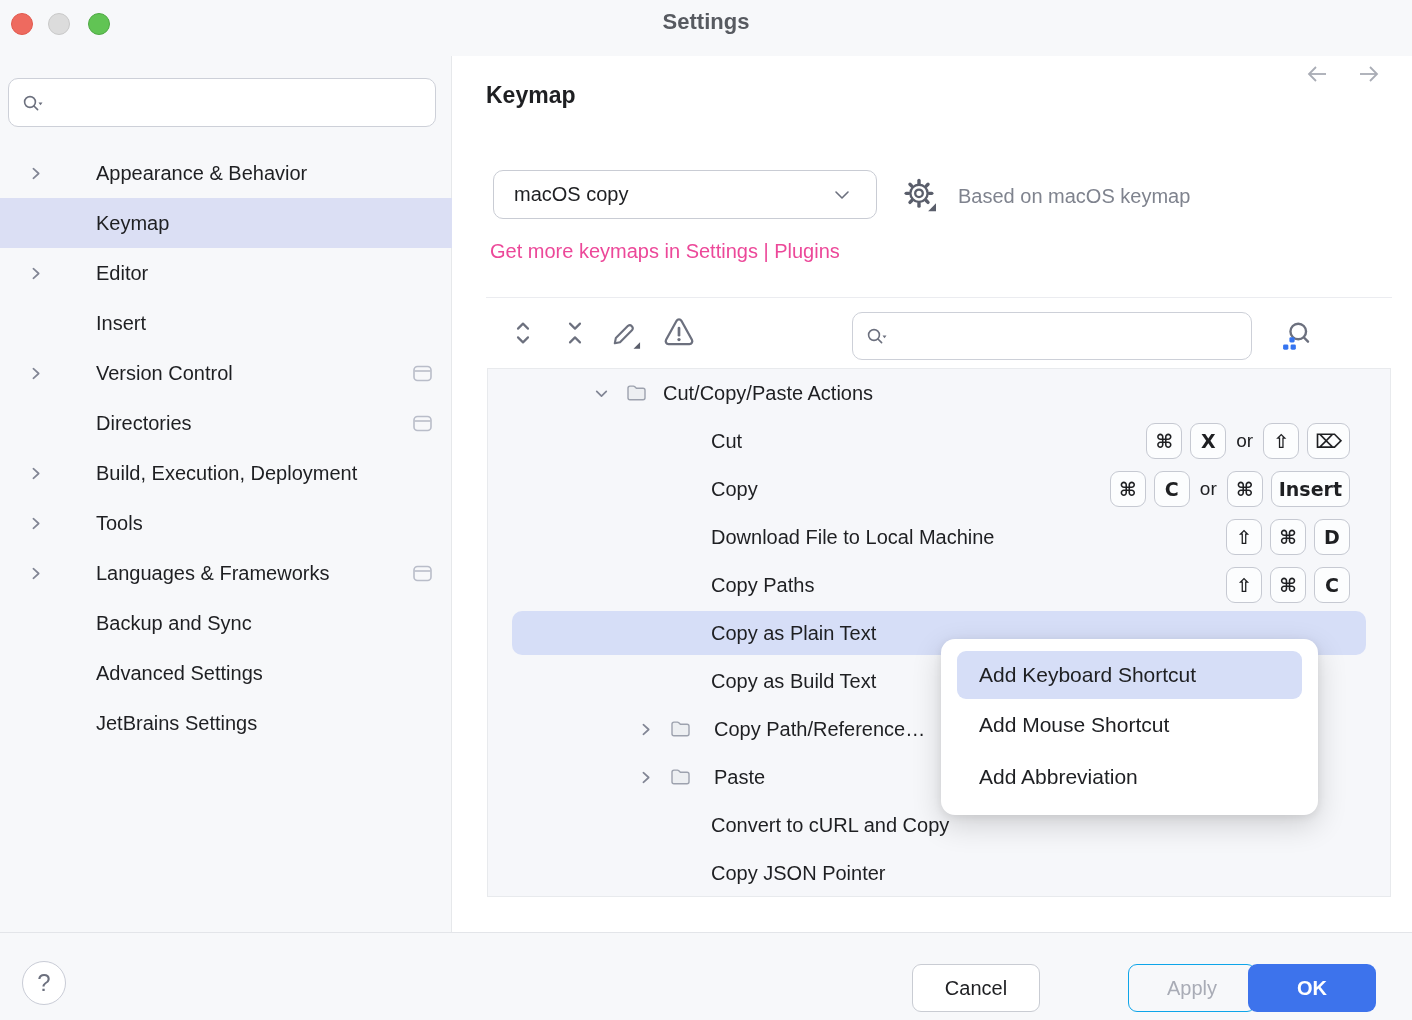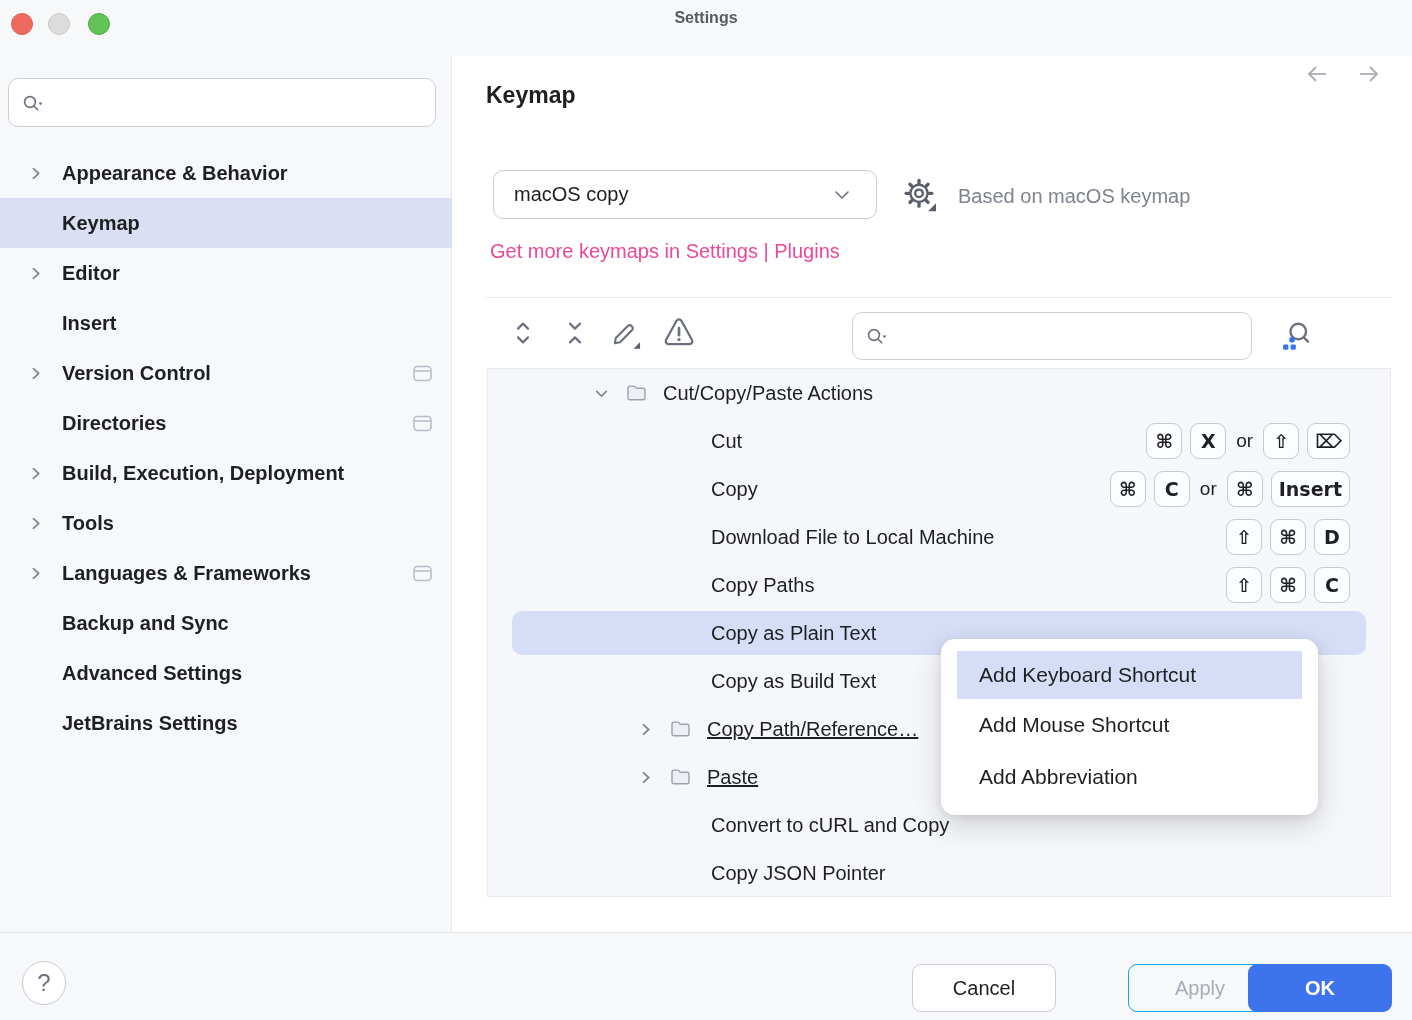--- a/index.html
+++ b/index.html
@@ -9,27 +9,27 @@
     font-family:"Liberation Sans","DejaVu Sans",sans-serif;
     color:#1E1F22;
     -webkit-font-smoothing:antialiased;
   }
   
   .titlebar{position:absolute;left:0;top:0;width:1412px;height:56px;background:#F7F8FA;}
   .traffic{position:absolute;top:13px;width:22px;height:22px;border-radius:50%;}
   .t-red{left:11px;background:#EE6A5F;border:1px solid #E25A4E;box-sizing:border-box;}
   .t-gray{left:48px;background:#DCDCDC;border:1px solid #C9C9C9;box-sizing:border-box;}
   .t-green{left:88px;background:#61C454;border:1px solid #4FA944;box-sizing:border-box;}
-  .win-title{position:absolute;left:0;right:0;top:9px;text-align:center;font-size:16px;font-weight:700;color:#575A60;}
+  .win-title{position:absolute;left:0;right:0;top:9px;text-align:center;font-size:22px;font-weight:700;color:#575A60;}
   
   .sidebar{position:absolute;left:0;top:56px;width:452px;height:876px;background:#F7F8FA;border-right:1px solid #E6E8EB;box-sizing:border-box;}
   .side-search{position:absolute;left:8px;top:22px;width:428px;height:49px;background:#FFFFFF;border:1px solid #CDD0D8;border-radius:10px;box-sizing:border-box;display:flex;align-items:center;padding:0 12px;}
   .side-search input{border:none;outline:none;flex:1;font-size:20px;font-family:inherit;background:transparent;margin-left:8px;color:#1E1F22;}
   .side-list{position:absolute;left:0;top:92px;width:452px;}
-  .side-item{height:50px;display:flex;align-items:center;font-size:20px;font-weight:700;cursor:default;position:relative;}
+  .side-item{height:50px;display:flex;align-items:center;font-size:20px;font-weight:400;cursor:default;position:relative;gap:34px;}
   .side-item.selected{background:#DBDFF4;}
   .s-chev{width:18px;margin-left:26px;display:flex;align-items:center;justify-content:center;flex:0 0 18px;}
   .s-label{margin-left:18px;white-space:nowrap;}
   .s-badge{margin-left:auto;margin-right:20px;display:flex;align-items:center;}
   
   .content{position:absolute;left:452px;top:56px;width:960px;height:876px;background:#FFFFFF;}
   .nav-arrows{position:absolute;top:6px;left:851px;display:flex;gap:24px;}
   .nav-btn{width:28px;height:24px;display:flex;align-items:center;justify-content:center;}
   .page-title{position:absolute;left:34px;top:26px;font-size:23px;font-weight:700;}
   .keymap-select{position:absolute;left:41px;top:114px;width:384px;height:49px;background:#fff;border:1px solid #C9CCD4;border-radius:10px;box-sizing:border-box;display:flex;align-items:center;padding:0 26px 0 20px;font-size:20px;cursor:default;}
@@ -46,34 +46,34 @@
   .tree{position:absolute;left:35px;top:312px;width:904px;height:529px;background:#F6F7FA;border:1px solid #E8EAED;box-sizing:border-box;overflow:hidden;}
   .trow{height:48px;display:flex;align-items:center;font-size:20px;position:relative;cursor:default;}
   .trow.selected::before{content:'';position:absolute;left:24px;right:24px;top:2px;bottom:2px;background:#D6DEF7;border-radius:10px;}
   .trow>*{position:relative;z-index:1;}
   .t-chev{width:18px;display:flex;align-items:center;justify-content:center;flex:0 0 18px;}
   .t-folder{margin-left:16px;display:flex;align-items:center;}
   .t-label{white-space:nowrap;}
   .trow.folder-row .t-chev{margin-left:104px;}
   .trow.folder-row .t-label{margin-left:16px;text-align:right;}
   .trow.collapsed-row .t-chev{margin-left:148px;}
-  .trow.collapsed-row .t-label{margin-left:16px;text-decoration:underline;}
+  .trow.collapsed-row .t-label{margin-left:23px;}
   .trow.leaf .t-label{margin-left:223px;}
   .shortcuts{margin-left:auto;padding-right:40px;display:flex;align-items:center;gap:10px;}
   .kgroup{display:flex;gap:8px;}
   .kbd{min-width:36px;height:36px;box-sizing:border-box;border:1px solid #C6C9D2;border-radius:9px;background:#FCFDFE;display:inline-flex;align-items:center;justify-content:center;padding:0 7px;font-size:19px;font-weight:600;font-family:"DejaVu Sans","Liberation Sans",sans-serif;color:#1E1F22;}
   .or{font-size:19px;color:#1E1F22;}
   
   .ctx{position:absolute;left:941px;top:639px;width:377px;background:#FFFFFF;border-radius:14px;box-shadow:0 10px 30px rgba(0,0,0,.16),0 2px 8px rgba(0,0,0,.08);padding:12px 0;z-index:10;}
   .ctx-item{height:52px;display:flex;align-items:center;padding:0 38px;font-size:21px;cursor:default;white-space:nowrap;}
-  .ctx-item.hl{height:48px;margin:0 16px;padding:0 22px;background:#D6DEF7;border-radius:1px;}
+  .ctx-item.hl{height:48px;margin:0 16px;padding:0 22px;background:#D6DEF7;border-radius:9px;}
   
   .footer{position:absolute;left:0;top:932px;width:1412px;height:88px;background:#F7F8FA;border-top:1px solid #E3E5E9;box-sizing:border-box;}
   .help-circle{position:absolute;left:22px;top:28px;width:44px;height:44px;border-radius:50%;background:#FFFFFF;border:1px solid #C9CCD6;box-sizing:border-box;display:flex;align-items:center;justify-content:center;font-size:24px;color:#6C707E;cursor:pointer;}
-  .btn{position:absolute;top:31px;width:144px;height:48px;border-radius:9px;box-sizing:border-box;display:flex;align-items:center;justify-content:center;font-size:20px;cursor:pointer;font-family:inherit;}
+  .btn{position:absolute;top:31px;width:128px;height:48px;border-radius:9px;box-sizing:border-box;display:flex;align-items:center;justify-content:center;font-size:20px;cursor:pointer;font-family:inherit;}
   .btn-cancel{left:912px;background:#FFFFFF;border:1px solid #C9CCD3;color:#1E1F22;}
   .btn-apply{left:1128px;background:transparent;border:1px solid #0ea5e9;color:#A9ACB6;cursor:default;}
   .btn-ok{left:1248px;background:#3D73EC;border:none;color:#FFFFFF;font-weight:600;}
   svg{display:block;}
 </style>
 </head>
 <body>
 
 <div class="titlebar">
   <span class="traffic t-red"></span>

